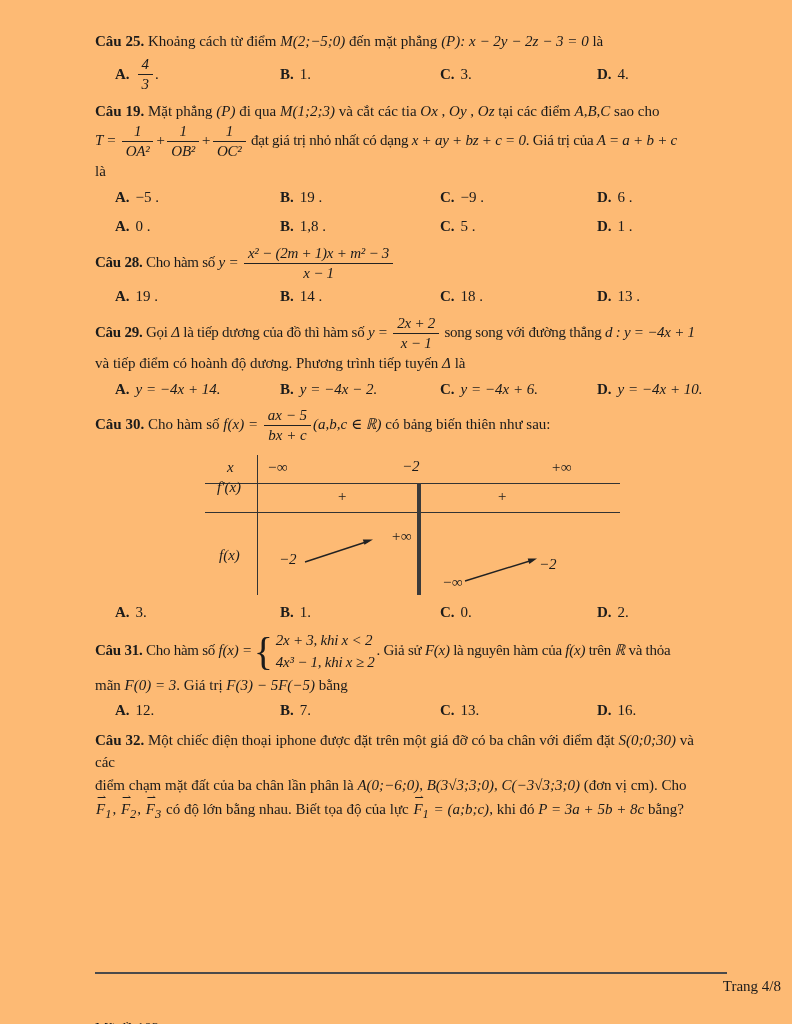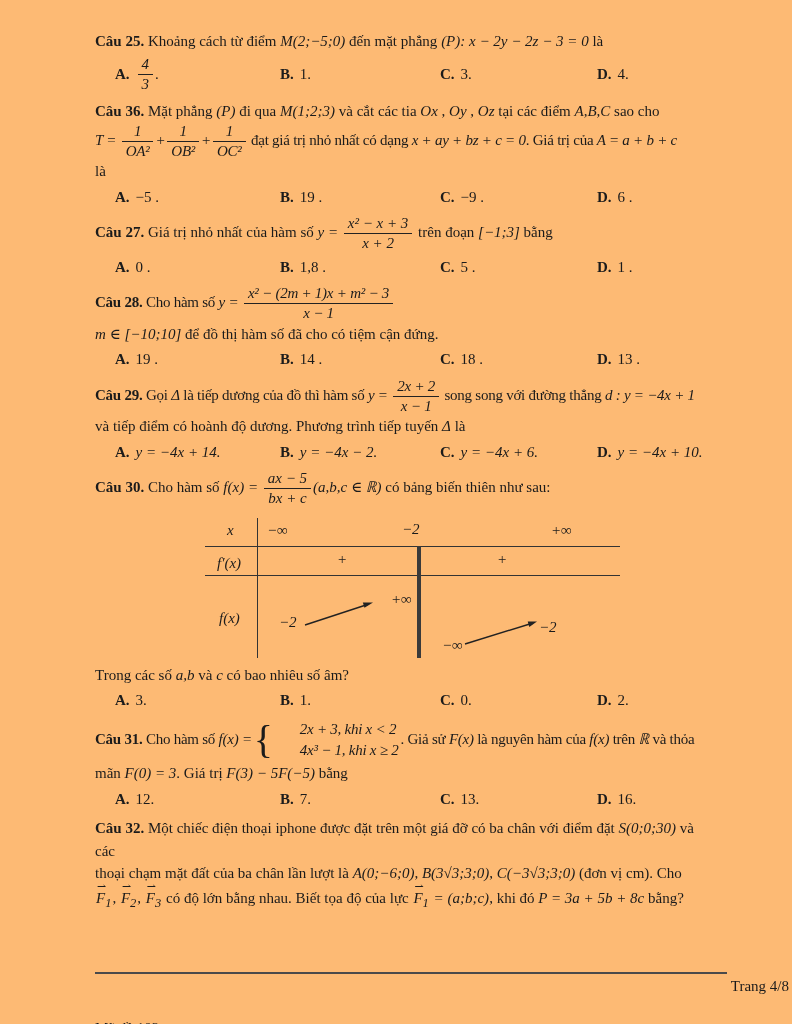--- a/index.html
+++ b/index.html
@@ -12,35 +12,35 @@
   .b{font-weight:bold;}
   .m{font-style:italic;}
   .frac{display:inline-block;vertical-align:middle;text-align:center;font-style:italic;margin:0 2px;}
   .frac .num{display:block;padding:0 4px 1px;line-height:1.15;}
   .frac .den{display:block;border-top:1px solid #222;padding:1px 4px 0;line-height:1.15;}
   .opts{display:grid;grid-template-columns:165px 160px 157px 1fr;padding-left:20px;margin:3px 0 2px;}
   .opt{display:flex;align-items:center;line-height:1.5;}
   .olab{font-weight:bold;margin-right:6px;}
   .cases{display:inline-flex;align-items:center;vertical-align:middle;margin:0 2px;}
   .cases .lbrace{font-size:40px;line-height:0.85;font-weight:400;margin-right:3px;}
-  .crows{display:inline-block;margin-left:24px;}
+  .crows{display:inline-block;}
   .crow{display:block;font-style:italic;line-height:1.45;}
   .vec{position:relative;display:inline-block;font-style:italic;margin:0 1px;padding-top:2px;}
   .varrow{position:absolute;top:-7px;left:1px;font-size:11px;font-style:normal;}
   
   .bbt{position:relative;width:415px;height:140px;margin:10px 0 6px 110px;font-style:italic;}
   .bbt .vline{position:absolute;left:52px;top:0;height:140px;width:1px;background:#333;}
   .bbt .h1{position:absolute;left:0;top:28px;width:415px;height:1px;background:#333;}
   .bbt .h2{position:absolute;left:0;top:57px;width:415px;height:1px;background:#333;}
   .bbt .dbl{position:absolute;left:212px;top:28px;height:112px;width:4px;background:#3a3a3a;}
   .bbt span{position:absolute;white-space:nowrap;}
   .bbt svg{position:absolute;left:0;top:0;}
   .footer-line{position:absolute;left:95px;top:972px;width:632px;border-top:2px solid #4a4a4a;}
   .footer-left{position:absolute;left:95px;top:1020px;}
-  .footer-right{position:absolute;right:47px;top:978px;}
+  .footer-right{position:absolute;right:55px;top:978px;}
 </style>
 </head>
 <body>
 
 <div class="page">
 <div class="content">
 
   <div class="q">
     <div class="ql"><span class="b">Câu 25.</span> <span>Khoảng cách từ điểm </span><span class="m">M(2;−5;0)</span><span> đến mặt phẳng </span><span class="m">(P): x − 2y − 2z − 3 = 0</span><span> là</span></div>
     <div class="opts">
@@ -61,21 +61,21 @@
             <span>3.</span>
           </span>
       <span class="opt">
             <b class="olab">D.</b>
             <span>4.</span>
           </span>
     </div>
   </div>
 
   <div class="q">
-    <div class="ql"><span class="b">Câu 36.</span> <span>Mặt phẳng </span><span class="m">(P)</span><span> đi qua </span><span class="m">M(1;2;3)</span><span> và cắt các tia </span><span class="m">Ox</span><span> , </span><span class="m">Oy</span><span> , </span><span class="m">Oz</span><span> tại các điểm </span><span class="m">A,B,C</span><span> sao cho</span></div>
+    <div class="ql"><span class="b">Câu 19.</span> <span>Mặt phẳng </span><span class="m">(P)</span><span> đi qua </span><span class="m">M(1;2;3)</span><span> và cắt các tia </span><span class="m">Ox</span><span> , </span><span class="m">Oy</span><span> , </span><span class="m">Oz</span><span> tại các điểm </span><span class="m">A,B,C</span><span> sao cho</span></div>
     <div class="ql tight"><span class="m">T =</span> <span class="frac"><span class="num">1</span><span class="den">OA²</span></span><span class="m">+</span><span class="frac"><span class="num">1</span><span class="den">OB²</span></span><span class="m">+</span><span class="frac"><span class="num">1</span><span class="den">OC²</span></span><span> đạt giá trị nhỏ nhất có dạng </span><span class="m">x + ay + bz + c = 0</span><span>. Giá trị của </span><span class="m">A = a + b + c</span></div>
     <div class="ql"><span>là</span></div>
     <div class="opts">
       <span class="opt">
             <b class="olab">A.</b>
             <span>−5 .</span>
           </span>
       <span class="opt">
             <b class="olab">B.</b>
             <span>19 .</span>
@@ -85,21 +85,20 @@
             <span>−9 .</span>
           </span>
       <span class="opt">
             <b class="olab">D.</b>
             <span>6 .</span>
           </span>
     </div>
   </div>
 
   <div class="q">
-    <div class="ql"><span class="b">Câu 27.</span> <span>Giá trị nhỏ nhất của hàm số </span><span class="m">y =</span> <span class="frac"><span class="num">x² − x + 3</span><span class="den">x + 2</span></span><span> trên đoạn </span><span class="m">[−1;3]</span><span> bằng</span></div>
     <div class="opts">
       <span class="opt">
             <b class="olab">A.</b>
             <span>0 .</span>
           </span>
       <span class="opt">
             <b class="olab">B.</b>
             <span>1,8 .</span>
           </span>
       <span class="opt">
@@ -108,21 +107,20 @@
           </span>
       <span class="opt">
             <b class="olab">D.</b>
             <span>1 .</span>
           </span>
     </div>
   </div>
 
   <div class="q">
     <div class="ql tight"><span class="b">Câu 28.</span> <span>Cho hàm số </span><span class="m">y =</span> <span class="frac"><span class="num">x² − (2m + 1)x + m² − 3</span><span class="den">x − 1</span></span></div>
-    <div class="ql"><span class="m">m ∈ [−10;10]</span><span> để đồ thị hàm số đã cho có tiệm cận đứng.</span></div>
     <div class="opts">
       <span class="opt">
             <b class="olab">A.</b>
             <span>19 .</span>
           </span>
       <span class="opt">
             <b class="olab">B.</b>
             <span>14 .</span>
           </span>
       <span class="opt">
@@ -164,37 +162,36 @@
 
     <div class="bbt">
       <div class="vline"></div>
       <div class="h1"></div>
       <div class="h2"></div>
       <div class="dbl"></div>
       <span style="left:22px;top:4px;">x</span>
       <span style="left:62px;top:4px;">−∞</span>
       <span style="left:197px;top:3px;">−2</span>
       <span style="left:346px;top:4px;">+∞</span>
-      <span style="left:12px;top:37px;">f′(x)</span>
+      <span style="left:12px;top:24px;">f′(x)</span>
       <span style="left:132px;top:33px;">+</span>
       <span style="left:292px;top:33px;">+</span>
       <span style="left:14px;top:92px;">f(x)</span>
       <span style="left:74px;top:96px;">−2</span>
       <span style="left:186px;top:73px;">+∞</span>
       <span style="left:237px;top:119px;">−∞</span>
       <span style="left:334px;top:101px;">−2</span>
       <svg width="415" height="140">
         <line x1="100" y1="107" x2="164" y2="86" stroke="#222" stroke-width="1.4"></line>
         <polygon points="168,84.5 159.5,89.8 157.8,84.5" fill="#222"></polygon>
         <line x1="260" y1="126" x2="328" y2="105" stroke="#222" stroke-width="1.4"></line>
         <polygon points="332,103.5 324.3,109 322.7,103.6" fill="#222"></polygon>
       </svg>
     </div>
 
-    <div class="ql"><span>Trong các số </span><span class="m">a,b</span><span> và </span><span class="m">c</span><span> có bao nhiêu số âm?</span></div>
     <div class="opts">
       <span class="opt">
             <b class="olab">A.</b>
             <span>3.</span>
           </span>
       <span class="opt">
             <b class="olab">B.</b>
             <span>1.</span>
           </span>
       <span class="opt">
@@ -232,21 +229,21 @@
           </span>
       <span class="opt">
             <b class="olab">D.</b>
             <span>16.</span>
           </span>
     </div>
   </div>
 
   <div class="q">
     <div class="ql"><span class="b">Câu 32.</span> <span>Một chiếc điện thoại iphone được đặt trên một giá đỡ có ba chân với điểm đặt </span><span class="m">S(0;0;30)</span><span> và các</span></div>
-    <div class="ql"><span>thoại chạm mặt đất của ba chân lần lượt là </span><span class="m">A(0;−6;0)</span><span>, </span><span class="m">B(3√3;3;0)</span><span>, </span><span class="m">C(−3√3;3;0)</span><span> (đơn vị cm). Cho</span></div>
+    <div class="ql"><span>điểm chạm mặt đất của ba chân lần phân là </span><span class="m">A(0;−6;0)</span><span>, </span><span class="m">B(3√3;3;0)</span><span>, </span><span class="m">C(−3√3;3;0)</span><span> (đơn vị cm). Cho</span></div>
     <div class="ql"><span class="vec"><span class="varrow">⇀</span><span>F</span><sub>1</sub></span><span>, </span><span class="vec"><span class="varrow">⇀</span><span>F</span><sub>2</sub></span><span>, </span><span class="vec"><span class="varrow">⇀</span><span>F</span><sub>3</sub></span><span> có độ lớn bằng nhau. Biết tọa độ của lực </span><span class="vec"><span class="varrow">⇀</span><span>F</span><sub>1</sub></span> <span class="m">= (a;b;c)</span><span>, khi đó </span><span class="m">P = 3a + 5b + 8c</span><span> bằng?</span></div>
   </div>
 
 </div>
 
 <div class="footer-line"></div>
 <div class="footer-left">Mã đề 102</div>
 <div class="footer-right">Trang 4/8</div>
 </div>
 

